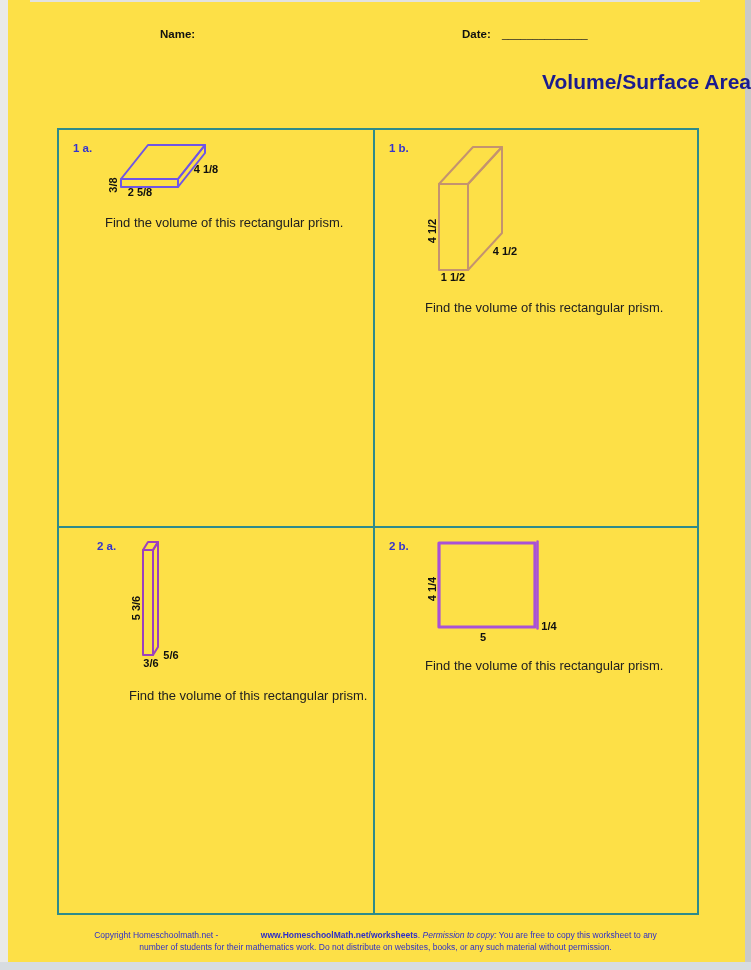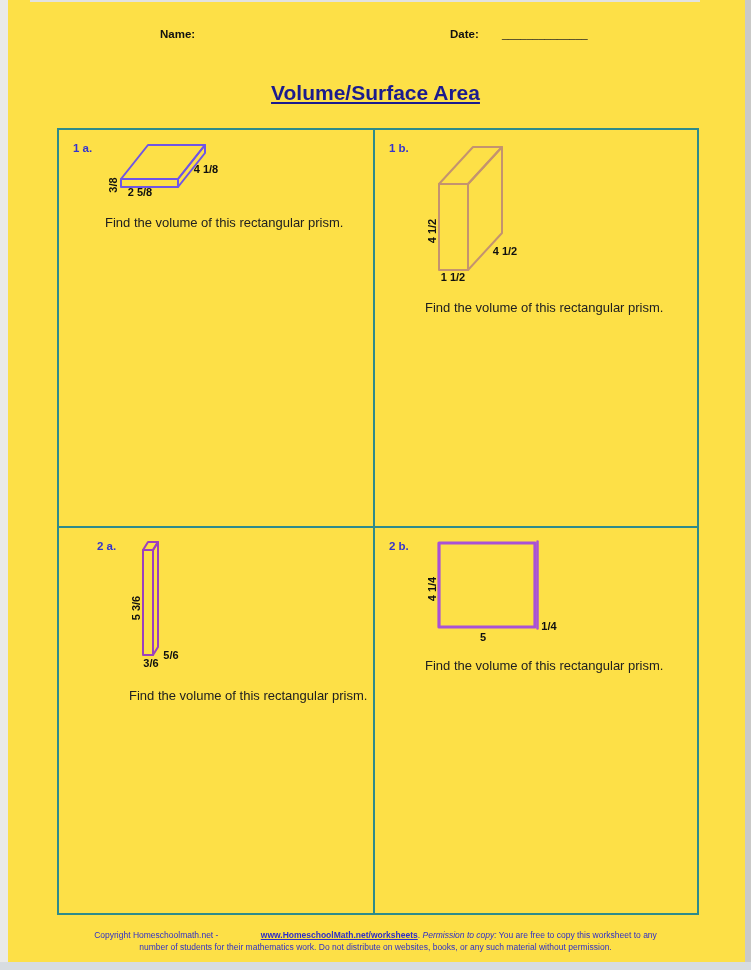--- a/index.html
+++ b/index.html
@@ -17,28 +17,27 @@
   .edge-left{position:absolute;left:0;top:0;width:8px;height:962px;background:#EAEAE8;}
   .edge-right{position:absolute;left:745px;top:0;width:6px;height:962px;background:#C9C9C7;}
   .edge-top{position:absolute;left:30px;top:0;width:670px;height:2px;background:#E2E2E0;}
   .bottom-bar{position:absolute;left:0;top:962px;width:751px;height:8px;background:#D7DCE0;}
 
   
   .hdr-label{position:absolute;top:28px;font-size:11.5px;font-weight:bold;color:#111;}
   .hdr-line{position:absolute;top:28px;font-size:11px;color:#222;letter-spacing:0;}
   .name-label{left:160px;}
   .name-line{left:202px;}
-  .date-label{left:450px;}
+  .date-label{left:462px;}
   .date-line{left:502px;}
 
   .title{
-    position:absolute;left:0;top:81px;width:751px;
-    text-align:center;font-size:21px;font-weight:bold;
+    position:absolute;left:0;top:70px;width:751px;
+    text-align:right;font-size:21px;font-weight:bold;
     color:var(--title-blue,#1B1B8E);
-    text-decoration:underline;
   }
 
   
   .grid{
     position:absolute;left:57px;top:128px;width:642px;height:787px;
     box-sizing:border-box;border:2px solid var(--teal,#2E8B8B);
     display:grid;grid-template-columns:316px 1fr;grid-template-rows:398px 1fr;
     background:transparent;
   }
   .cell{position:relative;text-align:center;}
@@ -66,21 +65,21 @@
     font-family:"Liberation Sans", sans-serif;
     font-size:11px;font-weight:bold;
   }
 
   
   .footer{
     position:absolute;left:0;top:930px;width:751px;
     text-align:center;font-size:8.5px;line-height:11.5px;
     color:var(--footer-blue,#2E2EC8);
   }
-  .footer-link{font-weight:bold;text-decoration:underline;color:var(--footer-blue,#2E2EC8);cursor:pointer;margin-left:40px;}
+  .footer-link{font-weight:bold;color:var(--footer-blue,#2E2EC8);cursor:pointer;margin-left:40px;}
   .italic{font-style:italic;}
 </style>
 </head>
 <body>
 
 <div class="page">
 
   <div class="edge-left"></div>
   <div class="edge-right"></div>
   <div class="edge-top"></div>

